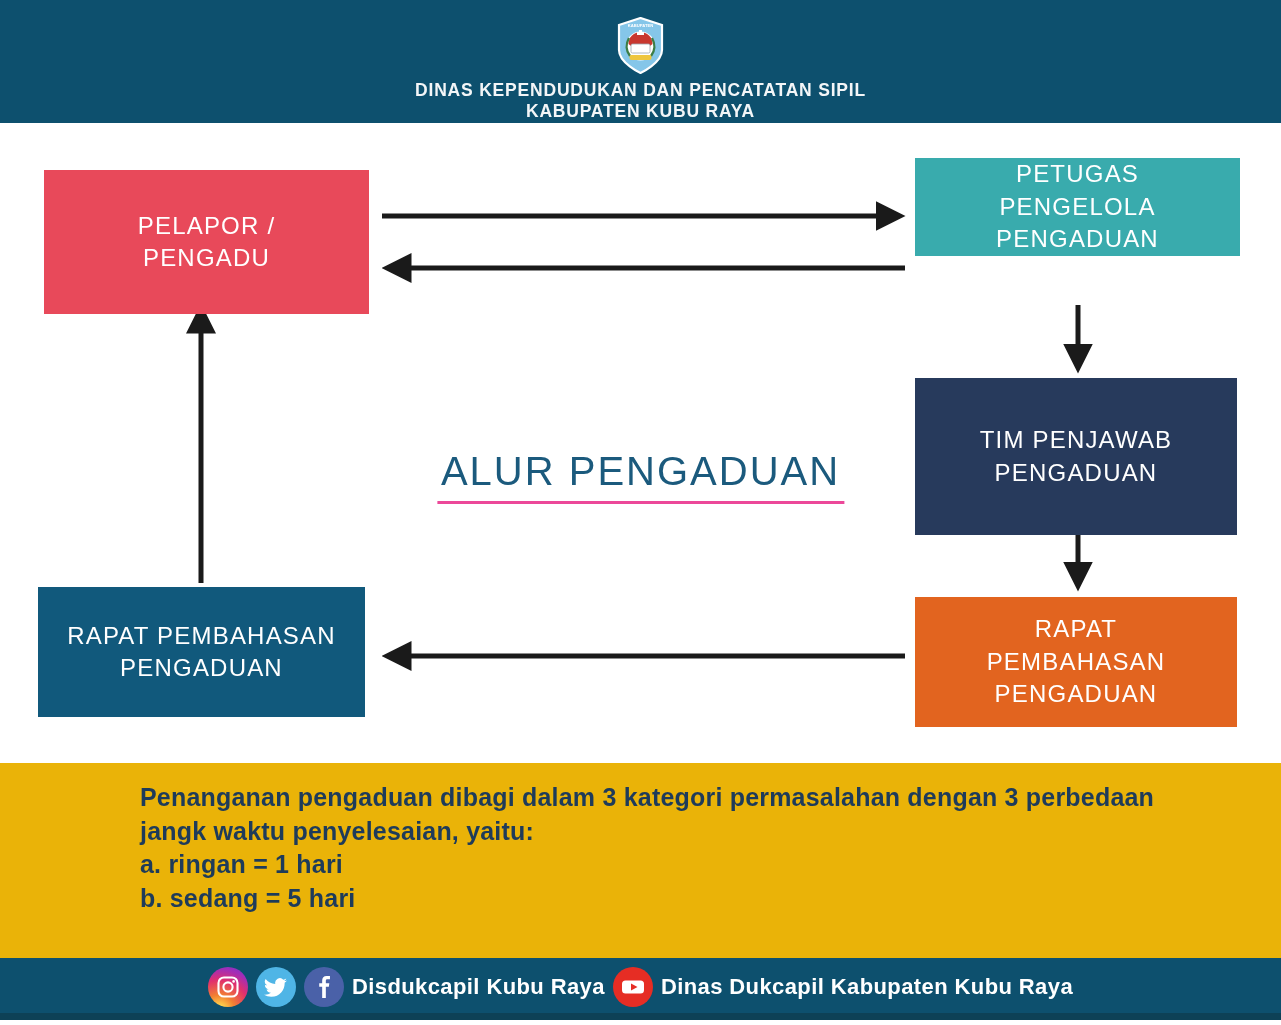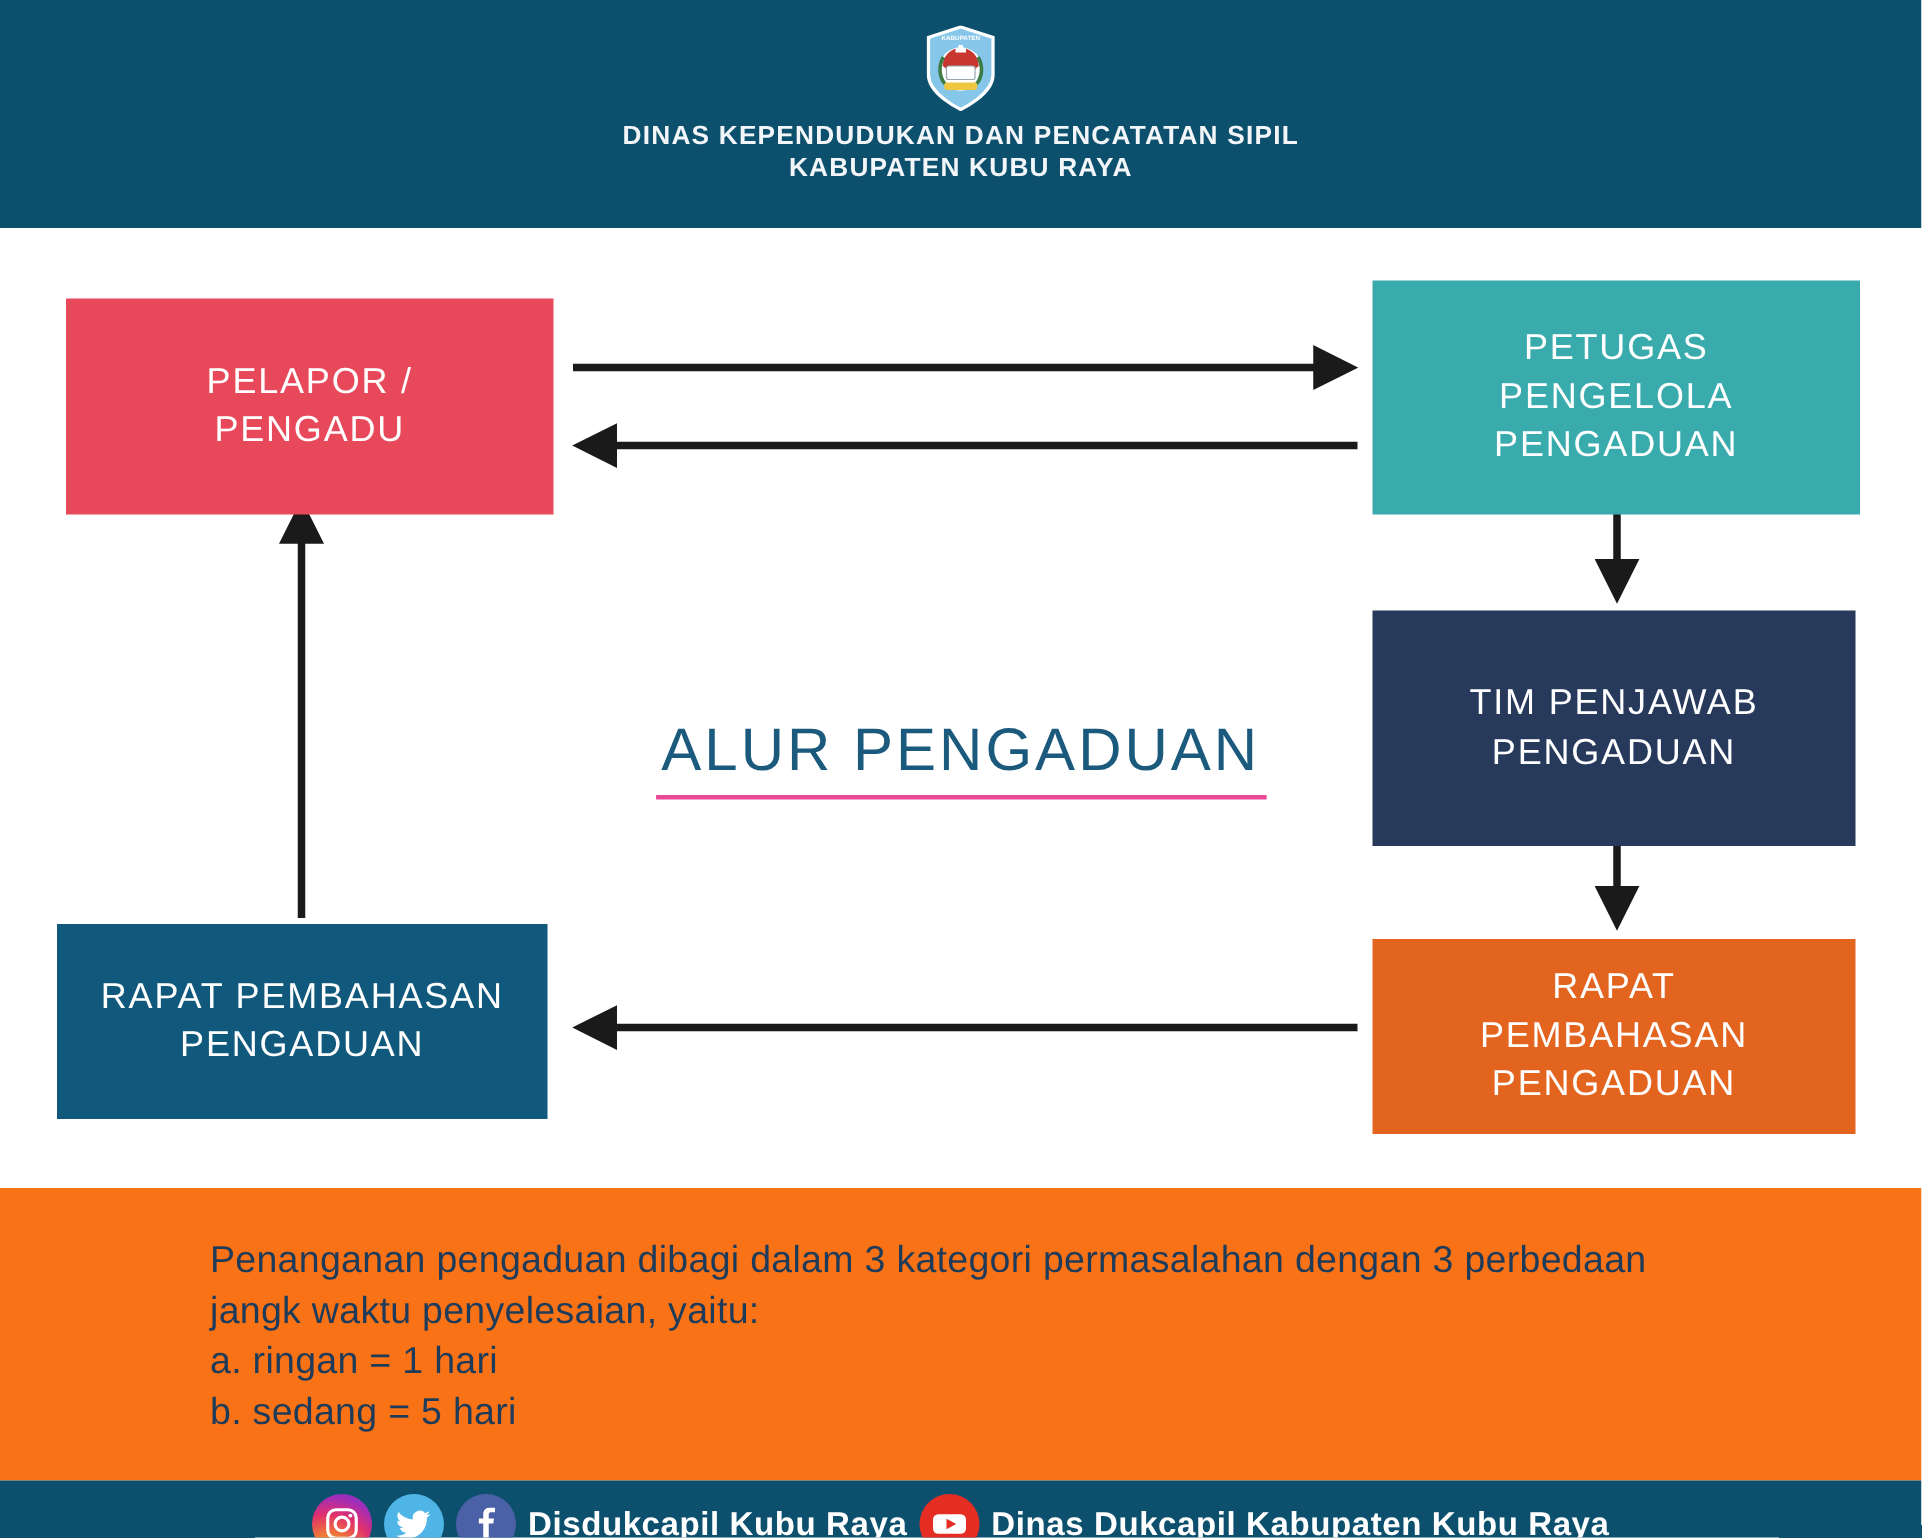--- a/index.html
+++ b/index.html
@@ -8,51 +8,51 @@
     font-family:"Liberation Sans", sans-serif;
     width:1281px; height:1025px;
     background:#ffffff;
     position:relative;
     overflow:hidden;
   }
   .page { width:1281px; height:1025px; position:relative; display:flex; flex-direction:column; }
 
   
   .header {
-    height:152px; background:#0d506e;
+    height:123px; background:#0d506e;
     display:flex; flex-direction:column; align-items:center; justify-content:flex-start;
     padding-top:17px; flex:none;
   }
   .logo-svg { width:47px; height:57px; display:block; margin-bottom:6px; }
   .org-name { color:#f3f6f8; font-weight:700; font-size:17.5px; letter-spacing:0.8px; text-align:center; line-height:21px; }
 
   
   .canvas { position:relative; height:640px; background:#ffffff; flex:none; }
   .node {
     position:absolute; display:flex; align-items:center; justify-content:center;
     color:#ffffff; font-size:24px; font-weight:500; letter-spacing:1.2px;
     text-align:center; line-height:1.35; padding:0 28px;
   }
   .node-pelapor   { left:44px;  top:47px;  width:325px; height:144px; }
-  .node-petugas   { left:915px; top:35px;  width:325px; height:156px; }
+  .node-petugas   { left:915px; top:35px;  width:325px; height:98px; }
   .node-tim       { left:915px; top:255px; width:322px; height:157px; }
   .node-rapat-r   { left:915px; top:474px; width:322px; height:130px; }
   .node-rapat-l   { left:38px;  top:464px; width:327px; height:130px; }
 
   .diagram-title {
     position:absolute; left:50%; top:326px; transform:translateX(-50%);
     color:#1b5a7d; font-size:40px; font-weight:500; letter-spacing:2px;
     border-bottom:3px solid #ec4899; padding:0 4px 7px 4px; white-space:nowrap;
   }
   .arrows { position:absolute; left:0; top:0; width:1281px; height:640px; }
 
   
   .note {
-    height:195px; background:#f97316; flex:none;
-    padding:32px 0 0 140px; color:#1e3b5a;
+    height:195px; background:#eab308; flex:none;
+    padding:18px 0 0 140px; color:#1e3b5a;font-weight:bold;
   }
   .note div { font-size:25px; line-height:33.5px; letter-spacing:0.2px; }
 
   
   .footer {
     height:62px; background:#0d506e; flex:none;
     display:flex; align-items:center; justify-content:center;
     color:#ffffff; position:relative;
   }
   .footer-strip { position:absolute; left:0; bottom:0; width:100%; height:7px; background:#0d4156; }

